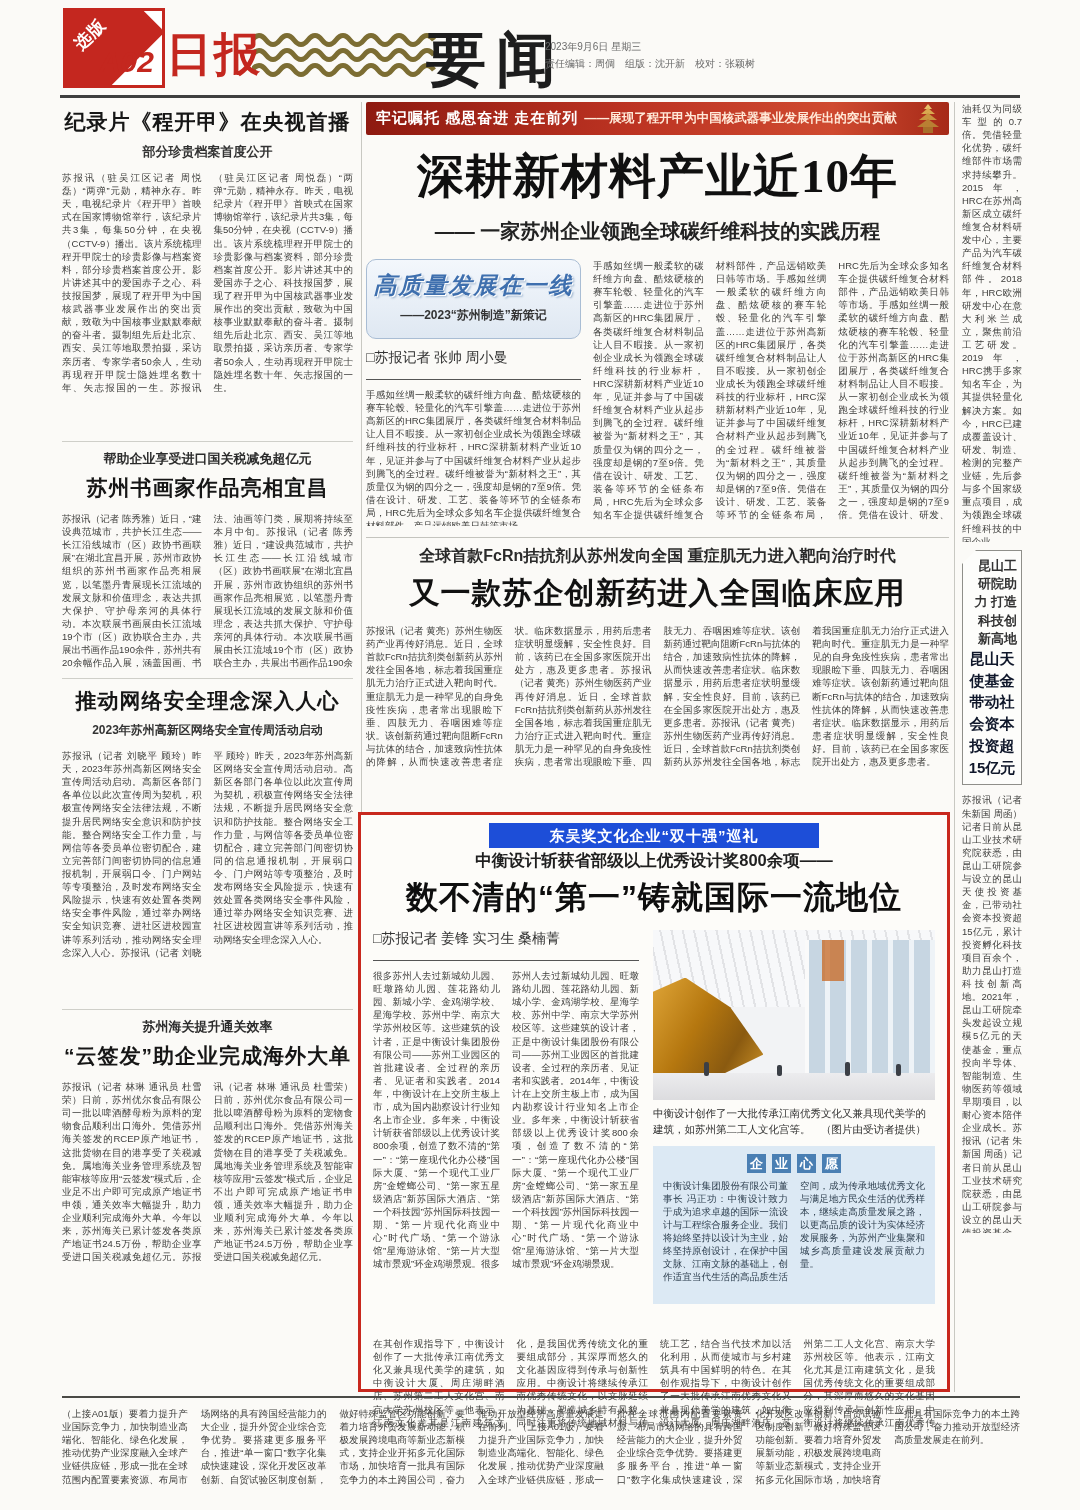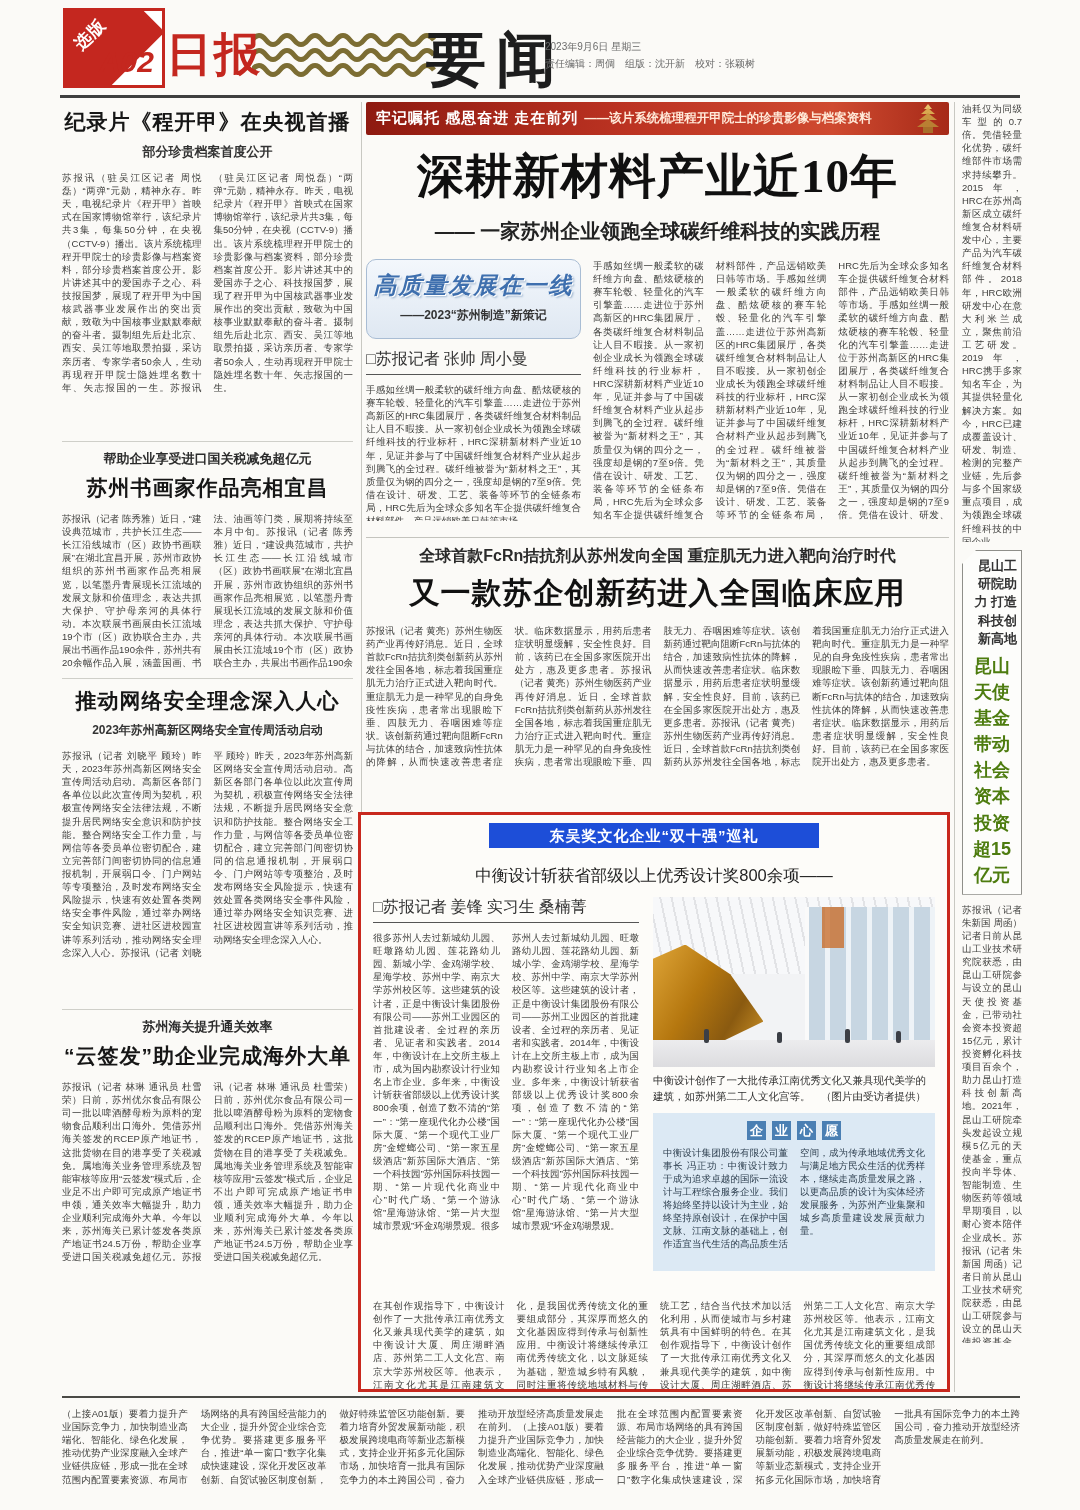--- a/index.html
+++ b/index.html
@@ -13,21 +13,21 @@
   .badge .pageno { position:absolute; right:8px; bottom:6px; color:#c4271f; font-size:30px; font-weight:bold; font-style:italic; }
   .masthead-logo { position:absolute; left:70px; top:24px; z-index:1; font-size:46px; font-weight:900; color:#c4271f; font-family:"Liberation Serif", serif; letter-spacing:2px; }
   .waves { position:absolute; left:252px; top:30px; }
   .section-label { position:absolute; left:426px; top:20px; font-size:60px; font-weight:900; color:#1d1d1d; letter-spacing:10px; }
   .dateline { position:absolute; left:545px; top:38px; font-size:10px; color:#6a6a6a; line-height:1.7; }
   .header-rule { position:absolute; left:60px; width:960px; top:95px; height:3px; background:#3f3f3f; }
 
   
   .kicker { font-size:13px; font-weight:bold; color:#2c2c2c; text-align:center; }
   .body-txt { font-size:9.5px; color:#3d3d3b; text-align:justify; line-height:1.38; overflow:hidden; }
-  .byline { font-size:16px; color:#333; font-family:"Liberation Serif", serif; border-bottom:1px solid #555; padding-bottom:4px; }
+  .byline { font-size:14px; color:#333; font-family:"Liberation Serif", serif; border-bottom:1px solid #555; padding-bottom:12px; }
   .thin-rule { border:0; border-top:1px solid #cfcfc9; margin:8px 0; }
 
   
   .left-col { position:absolute; left:62px; top:102px; width:300px; height:1290px; border-right:1px solid #c8c8c2; padding-right:8px; }
   .l-head { font-size:21px; font-weight:900; color:#161616; text-align:center; letter-spacing:1px; margin-top:6px; }
   .l-deck { font-size:13px; color:#333; text-align:center; margin-top:7px; font-weight:bold; }
   .cols2 { column-count:2; column-gap:12px; margin-top:10px; }
 
   
   .main { position:absolute; left:366px; top:102px; width:583px; }
@@ -49,21 +49,21 @@
 
   .drug-sec { margin-top:8px; }
   .drug-kicker { font-size:16px; font-weight:bold; text-align:center; color:#2a2a2a; }
   .drug-head { font-size:30px; font-weight:900; text-align:center; color:#111; margin-top:6px; letter-spacing:1px; }
   .cols4 { column-count:4; column-gap:12px; margin-top:10px; }
   .drug-body { height:172px; }
 
   
   .feature { position:absolute; left:358px; top:812px; width:592px; height:580px; border:3px solid #c8281e; background:#fdfcf9; padding:6px 12px; }
   .f-banner { width:330px; margin:2px auto 0; background:#1d4ed8; color:#fff; font-size:15px; font-weight:bold; text-align:center; height:25px; line-height:25px; letter-spacing:1px; }
-  .f-kicker { text-align:center; font-size:16.5px; font-weight:normal; color:#1f1f1f; margin-top:17px; }
+  .f-kicker { text-align:center; font-size:16.5px; font-weight:bold; color:#1f1f1f; margin-top:2px; }
   .f-head { text-align:center; font-size:32px; font-weight:900; color:#0e0e0e; margin-top:4px; letter-spacing:1px; }
   .f-row { display:grid; grid-template-columns:266px 1fr; gap:14px; margin-top:10px; }
   .f-left .body-txt { margin-top:8px; column-count:2; column-gap:12px; height:358px; }
   .photo { position:relative; width:100%; height:170px; background:#f2f3f5; overflow:hidden; }
   .ph-ceiling { position:absolute; inset:0 0 55% 0; background:repeating-linear-gradient(78deg,#e2e3e6 0 2px,#f7f8fa 2px 11px); }
   .ph-gold { position:absolute; left:-8px; top:28%; width:42%; height:58%; background:linear-gradient(120deg,#e3aa3c,#b5770f 45%,#8a5a10 75%,#c98f25); clip-path:polygon(0 18%, 34% 0, 72% 30%, 100% 78%, 62% 100%, 0 100%); }
   .ph-glass { position:absolute; right:0; top:6%; width:46%; height:80%; background:repeating-linear-gradient(90deg,#c7d6e2 0 16px,#eef3f7 16px 21px); border-left:4px solid #fafafa; }
   .ph-glass:before { content:""; position:absolute; left:10%; top:0; width:22px; height:30%; background:#c96f2e; opacity:.8; }
   .ph-floor { position:absolute; left:0; bottom:0; width:100%; height:16%; background:linear-gradient(#ececee,#dcdcdf); }
   .fig { position:absolute; bottom:14%; width:5px; height:14px; background:#3b3f46; border-radius:2px; }
@@ -72,21 +72,21 @@
   .wish-title { text-align:center; margin-bottom:6px; }
   .char-tile { display:inline-block; width:19px; height:19px; line-height:19px; background:#4a7fb3; color:#fff; font-size:13px; font-weight:bold; margin:0 3px; text-align:center; }
   .wish .body-txt { column-count:2; column-gap:12px; height:112px; color:#2f4050; }
   .f-bottom { column-count:4; column-gap:12px; margin-top:10px; height:102px; font-size:9.5px; color:#3d3d3b; text-align:justify; line-height:1.38; overflow:hidden; }
 
   
   .right-col { position:absolute; left:954px; top:102px; width:68px; height:1290px; border-left:1px solid #c8c8c2; padding-left:7px; }
   .right-col .body-txt { height:440px; }
   .r-box { margin-top:8px; border:1px solid #8f8f8a; padding:6px 4px; background:#fdfdfb; clip-path:polygon(14px 0,100% 0,100% 100%,0 100%,0 14px); }
   .r-kicker { font-size:13px; font-weight:bold; color:#333; text-align:right; line-height:1.4; }
-  .r-head { font-size:18px; font-weight:900; color:#4d7c0f; text-align:center; margin-top:5px; line-height:1.45; }
+  .r-head { font-size:15px; font-weight:900; color:#0f172a; text-align:center; line-height:1.45; }
   .r-bottom { margin-top:8px; height:660px; }
 
   
   .bottom-strip { position:absolute; left:62px; top:1396px; width:958px; border-top:2px solid #4a4a46; padding-top:9px; }
   .bottom-strip .body-txt { column-count:7; column-gap:13px; height:92px; }
 </style>
 </head>
 <body>
 
 <div class="paper">
@@ -131,21 +131,21 @@
     <div>
       <div class="kicker">苏州海关提升通关效率</div>
       <div class="l-head">“云签发”助企业完成海外大单</div>
       <div class="body-txt cols2" style="height:238px">苏报讯（记者 林琳 通讯员 杜雪荣）日前，苏州优尔食品有限公司一批以啤酒酵母粉为原料的宠物食品顺利出口海外。凭借苏州海关签发的RCEP原产地证书，这批货物在目的港享受了关税减免。属地海关业务管理系统及智能审核等应用“云签发”模式后，企业足不出户即可完成原产地证书申领，通关效率大幅提升，助力企业顺利完成海外大单。今年以来，苏州海关已累计签发各类原产地证书24.5万份，帮助企业享受进口国关税减免超亿元。苏报讯（记者 林琳 通讯员 杜雪荣）日前，苏州优尔食品有限公司一批以啤酒酵母粉为原料的宠物食品顺利出口海外。凭借苏州海关签发的RCEP原产地证书，这批货物在目的港享受了关税减免。属地海关业务管理系统及智能审核等应用“云签发”模式后，企业足不出户即可完成原产地证书申领，通关效率大幅提升，助力企业顺利完成海外大单。今年以来，苏州海关已累计签发各类原产地证书24.5万份，帮助企业享受进口国关税减免超亿元。</div>
     </div>
   </div>
 
   <div class="main">
     <div class="top-banner">
       <span class="bt1">牢记嘱托 感恩奋进 走在前列</span>
-      <span class="bt2">——该片系统梳理程开甲院士的珍贵影像与档案资料</span>
+      <span class="bt2">——展现了程开甲为中国核武器事业发展作出的突出贡献</span>
       <svg class="pagoda" width="34" height="31" viewBox="0 0 34 31">
         <polygon points="17,1 13,6 21,6" fill="#e8c06a"></polygon>
         <polygon points="17,5 10,11 24,11" fill="#d9a94f"></polygon>
         <polygon points="17,10 8,17 26,17" fill="#c99440"></polygon>
         <polygon points="17,16 6,24 28,24" fill="#b97f33"></polygon>
         <rect x="12" y="24" width="10" height="6" fill="#a86f2a"></rect>
       </svg>
     </div>
     <div class="main-headline">深耕新材料产业近10年</div>
     <div class="main-deck">—— 一家苏州企业领跑全球碳纤维科技的实践历程</div>
@@ -164,20 +164,21 @@
     <div class="drug-sec">
       <div class="drug-kicker">全球首款FcRn拮抗剂从苏州发向全国  重症肌无力进入靶向治疗时代</div>
       <div class="drug-head">又一款苏企创新药进入全国临床应用</div>
       <div class="body-txt cols4 drug-body">苏报讯（记者 黄亮）苏州生物医药产业再传好消息。近日，全球首款FcRn拮抗剂类创新药从苏州发往全国各地，标志着我国重症肌无力治疗正式进入靶向时代。重症肌无力是一种罕见的自身免疫性疾病，患者常出现眼睑下垂、四肢无力、吞咽困难等症状。该创新药通过靶向阻断FcRn与抗体的结合，加速致病性抗体的降解，从而快速改善患者症状。临床数据显示，用药后患者症状明显缓解，安全性良好。目前，该药已在全国多家医院开出处方，惠及更多患者。苏报讯（记者 黄亮）苏州生物医药产业再传好消息。近日，全球首款FcRn拮抗剂类创新药从苏州发往全国各地，标志着我国重症肌无力治疗正式进入靶向时代。重症肌无力是一种罕见的自身免疫性疾病，患者常出现眼睑下垂、四肢无力、吞咽困难等症状。该创新药通过靶向阻断FcRn与抗体的结合，加速致病性抗体的降解，从而快速改善患者症状。临床数据显示，用药后患者症状明显缓解，安全性良好。目前，该药已在全国多家医院开出处方，惠及更多患者。苏报讯（记者 黄亮）苏州生物医药产业再传好消息。近日，全球首款FcRn拮抗剂类创新药从苏州发往全国各地，标志着我国重症肌无力治疗正式进入靶向时代。重症肌无力是一种罕见的自身免疫性疾病，患者常出现眼睑下垂、四肢无力、吞咽困难等症状。该创新药通过靶向阻断FcRn与抗体的结合，加速致病性抗体的降解，从而快速改善患者症状。临床数据显示，用药后患者症状明显缓解，安全性良好。目前，该药已在全国多家医院开出处方，惠及更多患者。</div>
     </div>
   </div>
 
   <div class="feature">
     <div class="f-banner">东吴奖文化企业“双十强”巡礼</div>
     <div class="f-kicker">中衡设计斩获省部级以上优秀设计奖800余项——</div>
+    <div class="f-head">数不清的“第一”铸就国际一流地位</div>
     <div class="f-row">
       <div class="f-left">
         <div class="byline">□苏报记者 姜锋 实习生 桑楠菁</div>
         <div class="body-txt">很多苏州人去过新城幼儿园、旺墩路幼儿园、莲花路幼儿园、新城小学、金鸡湖学校、星海学校、苏州中学、南京大学苏州校区等。这些建筑的设计者，正是中衡设计集团股份有限公司——苏州工业园区的首批建设者、全过程的亲历者、见证者和实践者。2014年，中衡设计在上交所主板上市，成为国内勘察设计行业知名上市企业。多年来，中衡设计斩获省部级以上优秀设计奖800余项，创造了数不清的“第一”：“第一座现代化办公楼”国际大厦、“第一个现代工业厂房”金螳螂公司、“第一家五星级酒店”新苏国际大酒店、“第一个科技园”苏州国际科技园一期、“第一片现代化商业中心”时代广场、“第一个游泳馆”星海游泳馆、“第一片大型城市景观”环金鸡湖景观。很多苏州人去过新城幼儿园、旺墩路幼儿园、莲花路幼儿园、新城小学、金鸡湖学校、星海学校、苏州中学、南京大学苏州校区等。这些建筑的设计者，正是中衡设计集团股份有限公司——苏州工业园区的首批建设者、全过程的亲历者、见证者和实践者。2014年，中衡设计在上交所主板上市，成为国内勘察设计行业知名上市企业。多年来，中衡设计斩获省部级以上优秀设计奖800余项，创造了数不清的“第一”：“第一座现代化办公楼”国际大厦、“第一个现代工业厂房”金螳螂公司、“第一家五星级酒店”新苏国际大酒店、“第一个科技园”苏州国际科技园一期、“第一片现代化商业中心”时代广场、“第一个游泳馆”星海游泳馆、“第一片大型城市景观”环金鸡湖景观。</div>
       </div>
       <div class="f-right">
         <div class="photo">
           <div class="ph-ceiling"></div>
           <div class="ph-gold"></div>
           <div class="ph-glass"></div>

